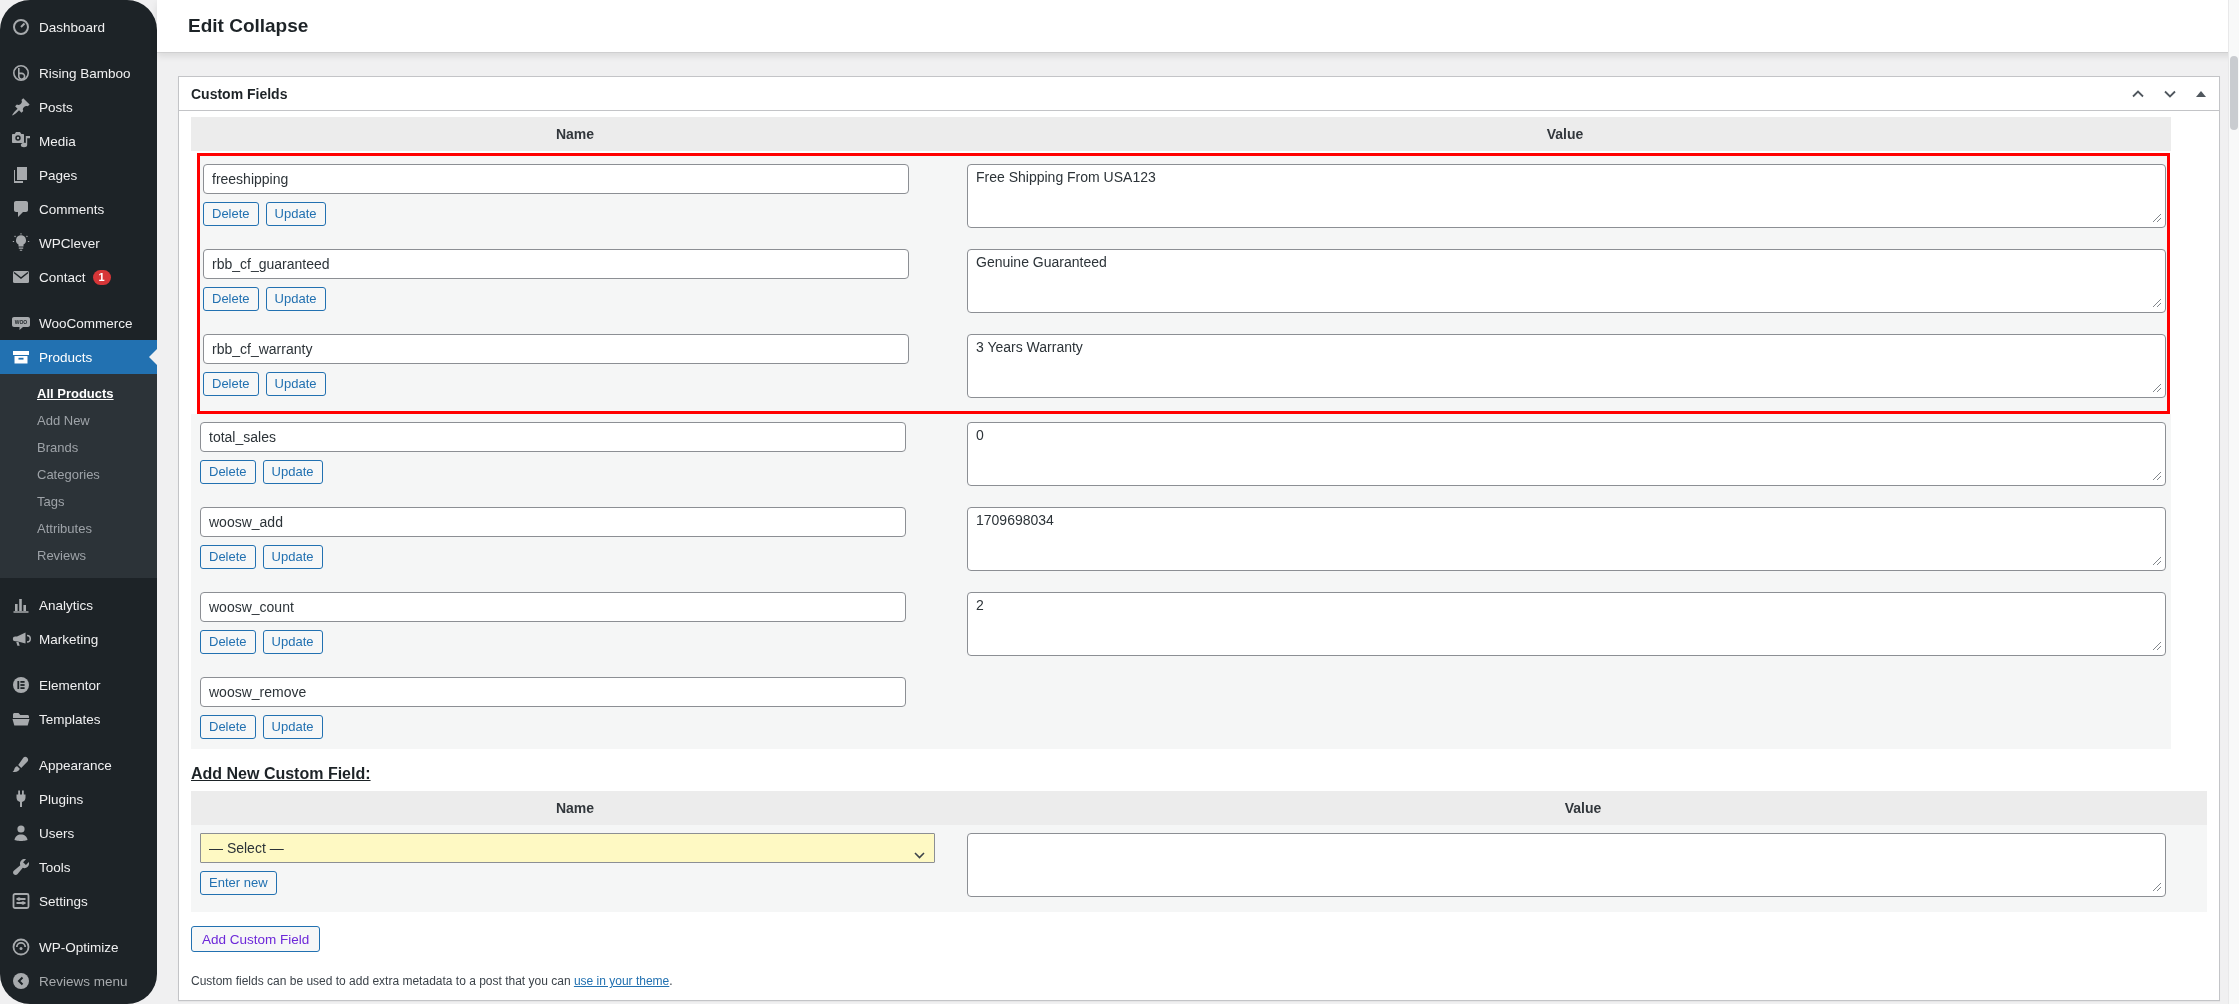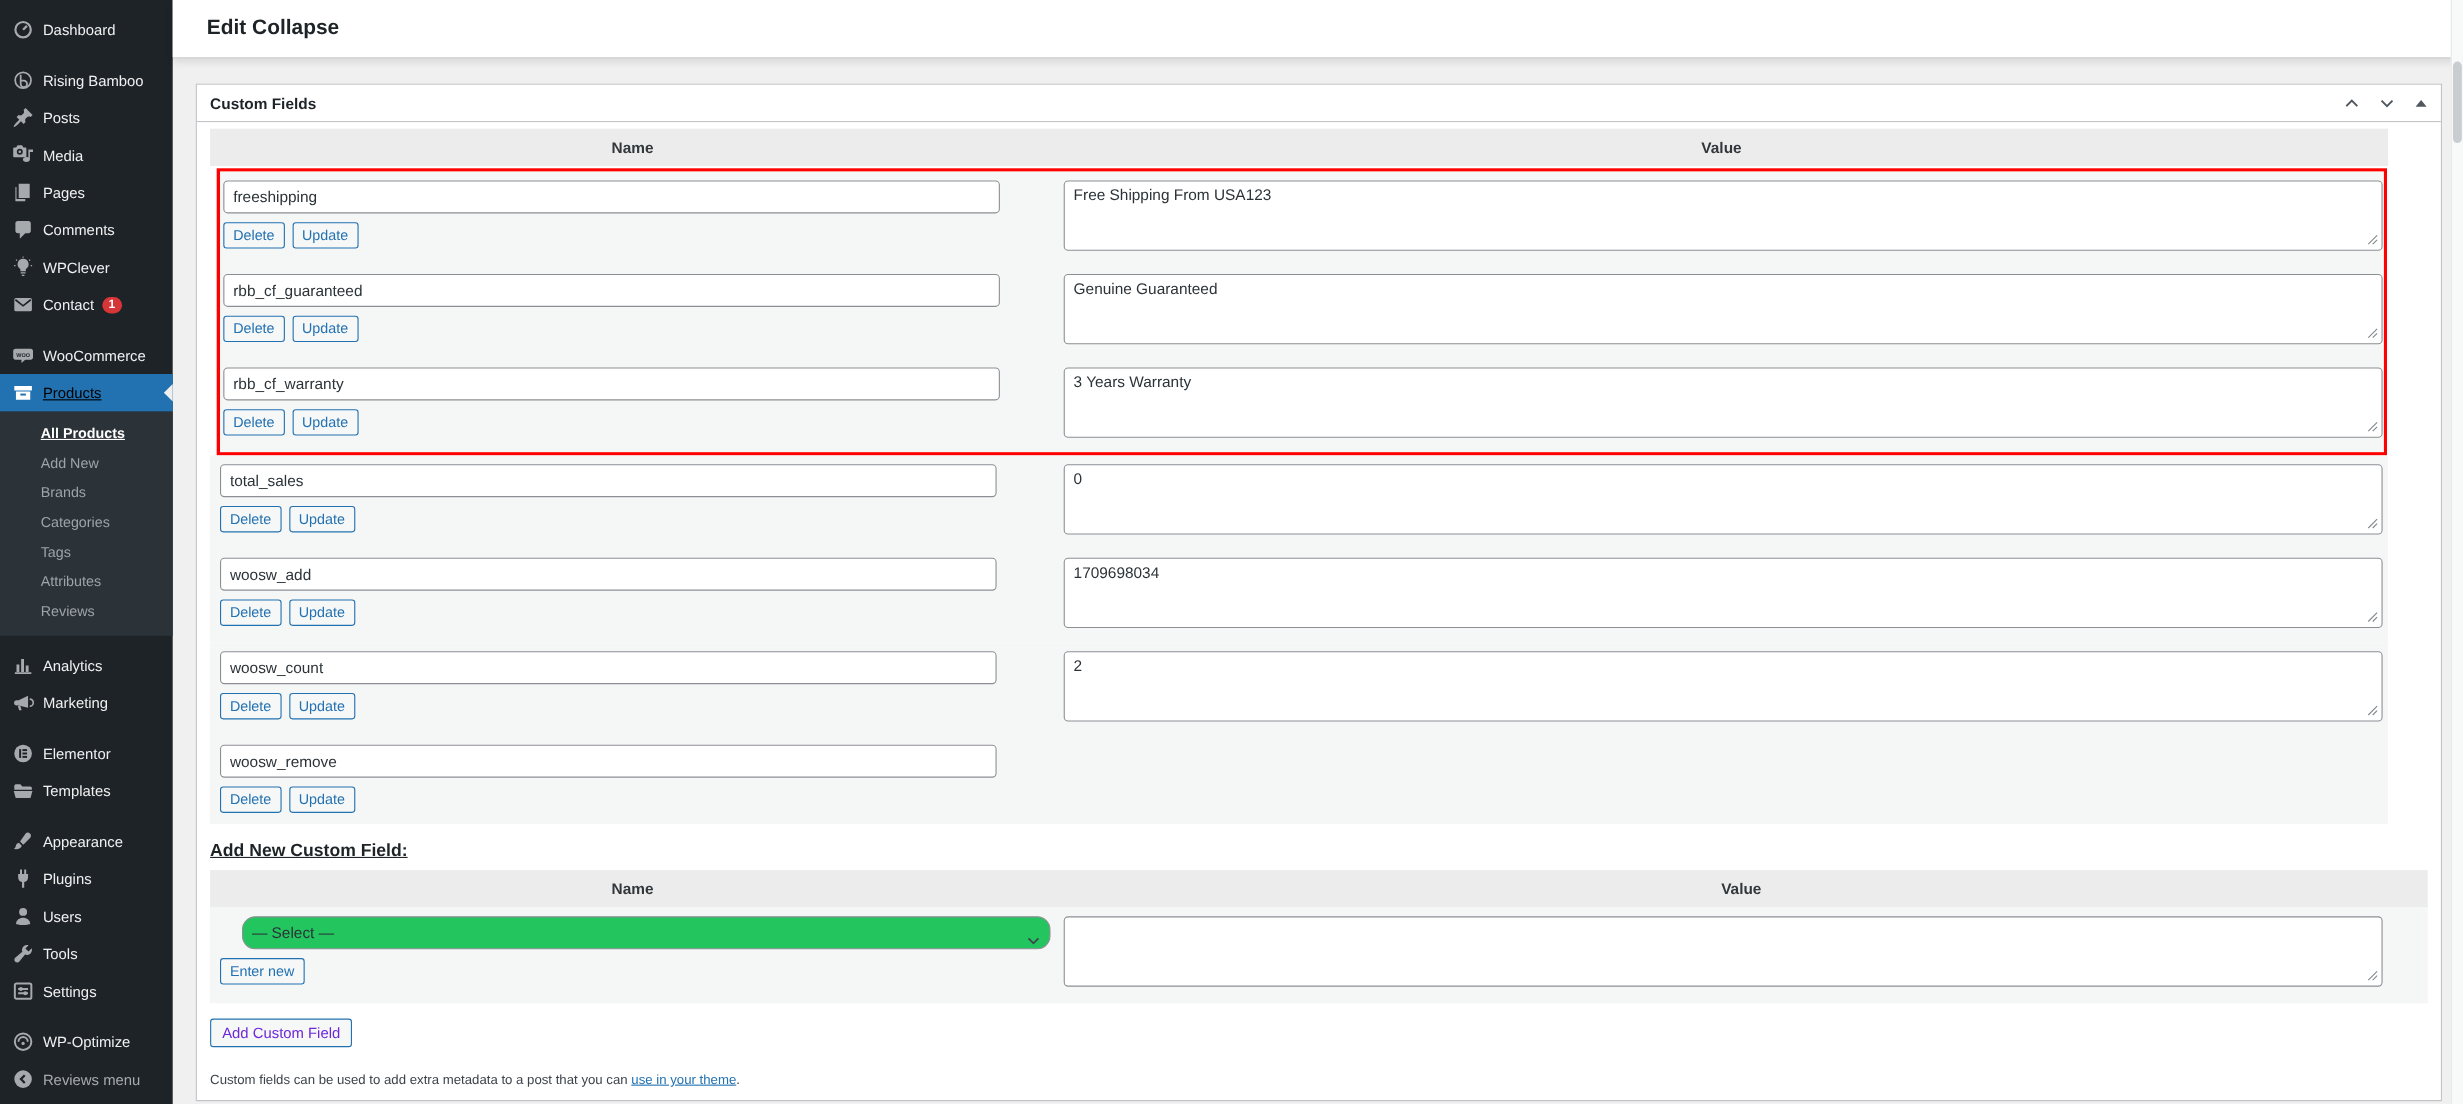--- a/index.html
+++ b/index.html
@@ -15,36 +15,37 @@
   }
   svg { display:block; }
 
   
   .sidebar {
     width:157px; min-width:157px;
     background:#1d2327;
     padding-top:10px;
     font-size:13.5px;
     color:#f0f0f1;
+    border-radius:30px;
   }
   .menu-item {
     display:flex; align-items:center;
     height:34px; padding:0 8px;
     color:#f0f0f1; cursor:pointer;
     position:relative;
   }
   .mi-icon {
     width:20px; height:20px;
     margin:0 8px 0 3px;
     color:#a7aaad;
     display:flex; align-items:center; justify-content:center;
     flex:none;
   }
   .menu-item .mi-label { white-space:nowrap; }
-  .menu-item.active { background:#2271b1; color:#000000;text-decoration:underline; }
+  .menu-item.active { background:#2271b1; color:#ffffff; }
   .menu-item.active .mi-icon { color:#fff; }
   .menu-item.active:after {
     content:""; position:absolute; right:0; top:50%; margin-top:-8px;
     border:8px solid transparent; border-right-color:#f0f0f1;
   }
   .menu-sep { height:12px; }
   .menu-gap-sm { height:10px; }
   .submenu { background:#2c3338; padding:6px 0 9px; }
   .submenu-item {
     display:block; padding:5px 12px 5px 37px;
@@ -126,24 +127,24 @@
   }
   .highlight-box .cf-name-cell { width:759px; padding-left:3px; }
 
   .add-new-heading { font-size:16px; font-weight:bold; margin:16px 0 8px; color:#1d2327;text-decoration:underline; }
 
   .an-row { display:flex; padding:8px 0 12px; background:#f5f6f6; }
   .an-name-cell { width:768px; padding-left:9px; }
   .select-wrap { position:relative; width:735px; }
   .select-wrap select {
     width:735px; height:30px;
-    border:1px solid #8c8f94; border-radius:12px;
+    border:1px solid #8c8f94; border-radius:1px;
     padding:0 28px 0 8px; font-size:14px; color:#2c3338;
-    background:#22c55e; font-family:inherit;
-    appearance:none;margin-left:20px; -webkit-appearance:none;
+    background:#fef9c3; font-family:inherit;
+    appearance:none; -webkit-appearance:none;
   }
   .select-chevron { position:absolute; right:10px; top:11px; pointer-events:none; color:#3c434a; }
   .an-value-cell { flex:1; padding-left:8px; }
 
   .btn-secondary {
     height:26px; padding:0 10px;
     font-size:13.5px; color:#6d28d9;
     background:#f6f7f7; border:1px solid #2271b1; border-radius:3px;
     cursor:pointer; font-family:inherit;
     margin-top:14px;

